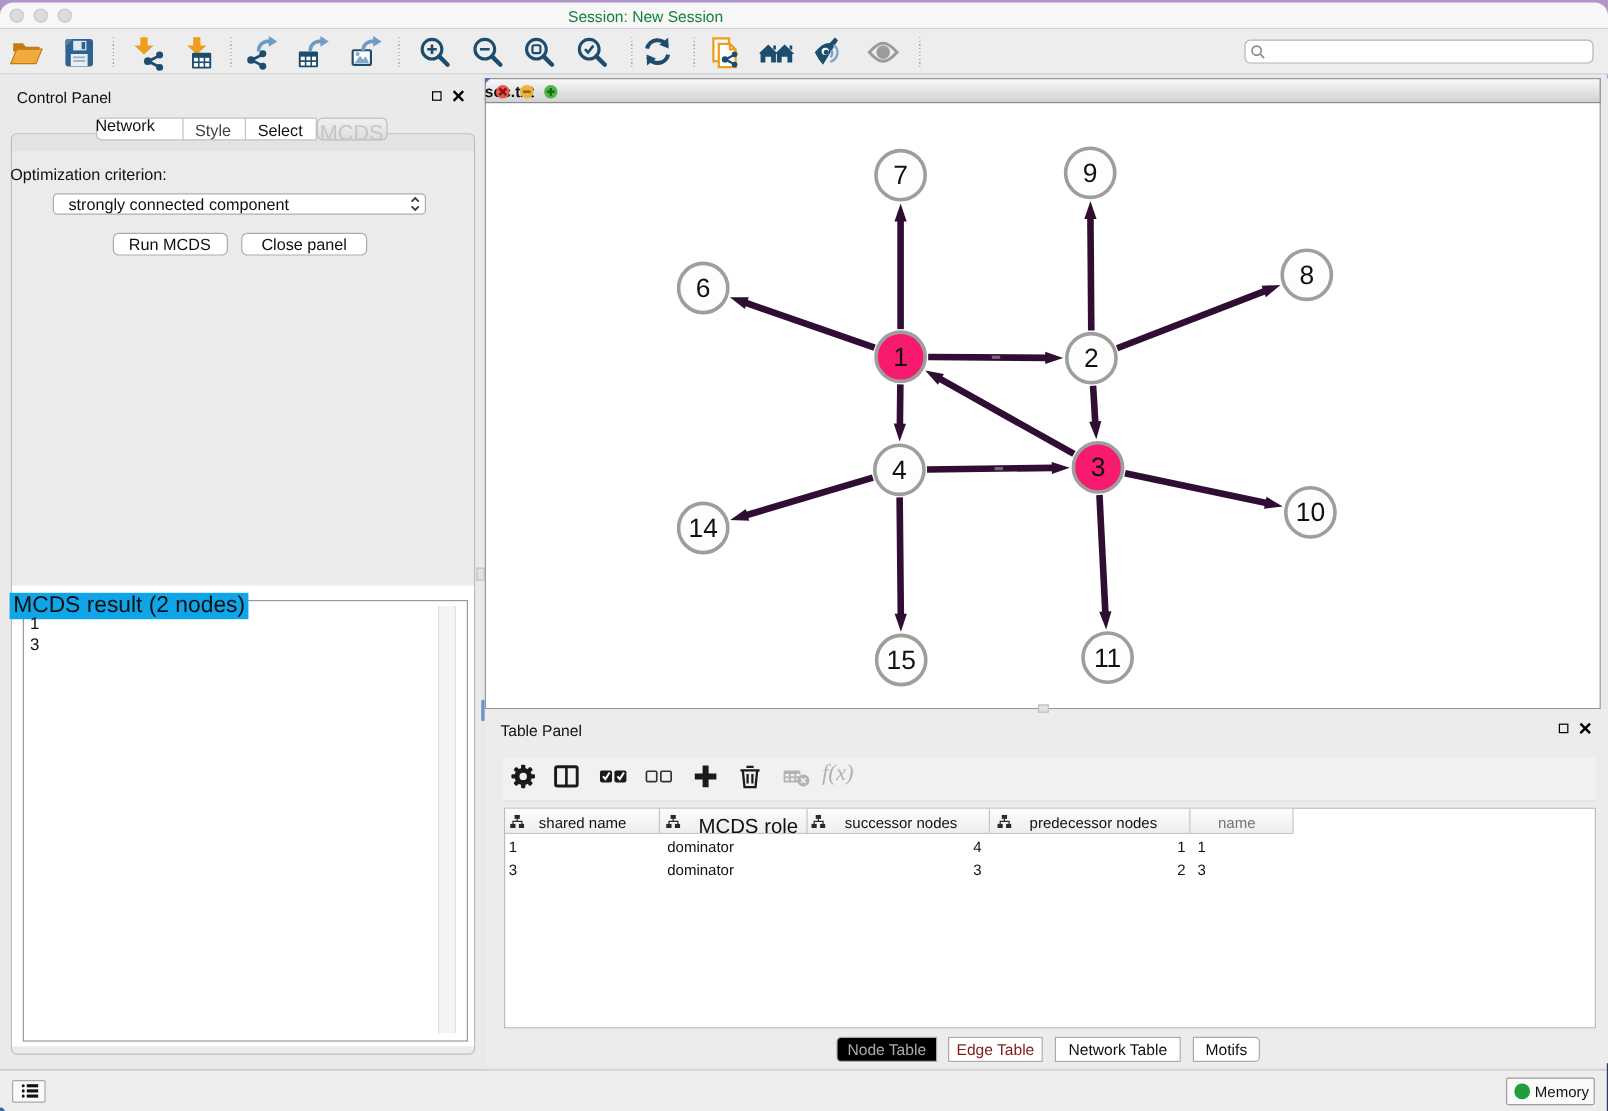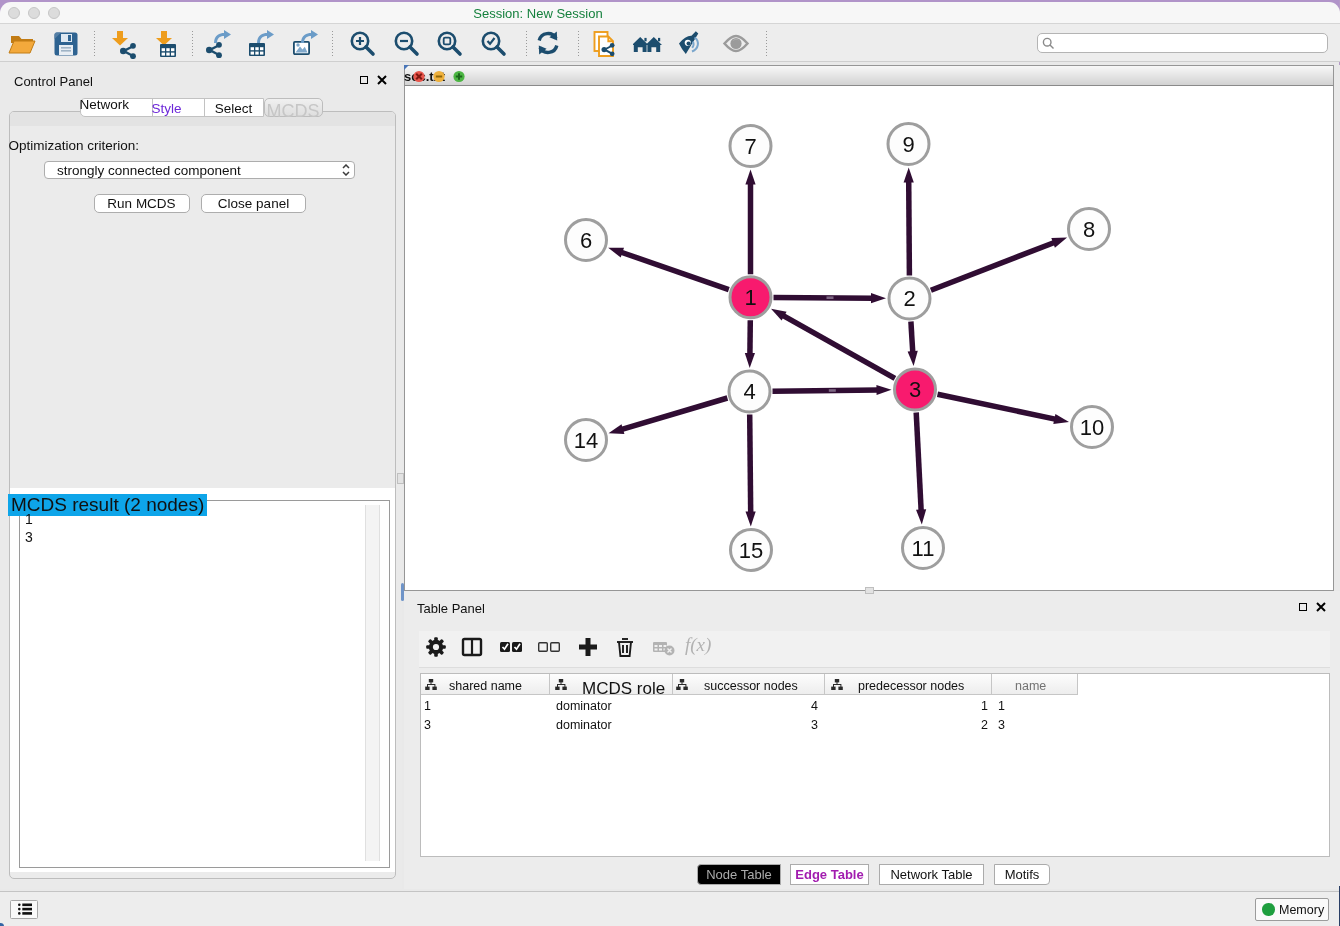--- a/index.html
+++ b/index.html
@@ -171,21 +171,21 @@
   </svg>
 
 <div class="abs" style="left:8.5px;top:111px;width:387px;height:767.5px;background:#ebebeb;border:1px solid #bdbdbd;border-radius:5px;"></div>
 <div class="abs" style="left:9.5px;top:112px;width:385px;height:14px;background:#e3e3e3;border-radius:4px 4px 0 0;"></div>
 
 <div class="abs" style="left:79.5px;top:98px;width:184px;height:19px;background:#fff;border:1px solid #c2c2c2;border-radius:5px 0 0 5px;"></div>
 <div class="abs" style="left:151.5px;top:98px;width:1px;height:19px;background:#c2c2c2;"></div>
 <div class="abs" style="left:203.5px;top:98px;width:1px;height:19px;background:#c2c2c2;"></div>
 <div class="abs" style="left:263.5px;top:98px;width:59px;height:19px;background:linear-gradient(#f0f0f0,#dedede);border:1px solid #bdbdbd;border-radius:5px;"></div>
 <div class="abs" style="left:79.5px;top:97px;width:72px;text-align:left;font-size:13.5px;color:#111;">Network</div>
-<div class="abs" style="left:151.5px;top:100.5px;width:52px;text-align:left;font-size:13.5px;color:#6d28d9;">Style</div>
+<div class="abs" style="left:151.5px;top:100.5px;width:52px;text-align:center;font-size:13.5px;color:#404040;">Style</div>
 <div class="abs" style="left:203.5px;top:100.5px;width:60px;text-align:center;font-size:13.5px;color:#111;">Select</div>
 <div class="abs" style="left:263.5px;top:100.5px;width:59px;text-align:center;font-size:18px;color:#c6c6c6;">MCDS</div>
 
 <div class="abs" style="left:8.5px;top:138px;width:387px;text-align:left;font-size:13.5px;color:#111;">Optimization criterion:</div>
 <div class="abs" style="left:44px;top:160.5px;width:311px;height:18px;background:#fff;border:1px solid #adadad;border-radius:4px;"></div>
 <div class="abs" style="left:57px;top:162.5px;font-size:13.5px;color:#111;">strongly connected component</div>
 <svg class="abs" style="left:341px;top:163.5px;" width="10" height="12" viewBox="0 0 10 12">
     <path d="M2 4 L5 1 L8 4 M2 8 L5 11 L8 8" fill="none" stroke="#3c3c3c" stroke-width="1.5"></path>
   </svg>
 <div class="abs" style="left:93.5px;top:193.5px;width:96px;height:19px;background:#fff;border:1px solid #adadad;border-radius:5px;text-align:center;font-size:13.5px;color:#111;line-height:17px;">Run MCDS</div>
@@ -384,21 +384,21 @@
 <div class="abs" style="left:740px;top:698.5px;width:78px;text-align:right;font-size:12.5px;color:#111;">4</div>
 <div class="abs" style="left:910px;top:698.5px;width:78px;text-align:right;font-size:12.5px;color:#111;">1</div>
 <div class="abs" style="left:998px;top:698.5px;font-size:12.5px;color:#111;">1</div>
 <div class="abs" style="left:424px;top:717.5px;font-size:12.5px;color:#111;">3</div>
 <div class="abs" style="left:556px;top:717.5px;font-size:12.5px;color:#111;">dominator</div>
 <div class="abs" style="left:740px;top:717.5px;width:78px;text-align:right;font-size:12.5px;color:#111;">3</div>
 <div class="abs" style="left:910px;top:717.5px;width:78px;text-align:right;font-size:12.5px;color:#111;">2</div>
 <div class="abs" style="left:998px;top:717.5px;font-size:12.5px;color:#111;">3</div>
 
 <div class="abs" style="left:697px;top:863.5px;width:84px;height:21px;background:#000000;border:1px solid #ababab;border-radius:4px 0 0 4px;text-align:center;font-size:13px;color:#ababab;line-height:19px;">Node Table</div>
-<div class="abs" style="left:790px;top:863.5px;width:79px;height:21px;background:#fff;border:1px solid #ababab;text-align:center;font-size:13px;color:#a21caf;line-height:19px;font-weight:bold;">Edge Table</div>
+<div class="abs" style="left:790px;top:863.5px;width:79px;height:21px;background:#fff;border:1px solid #ababab;text-align:center;font-size:13px;color:#7f1d1d;line-height:19px;">Edge Table</div>
 <div class="abs" style="left:879px;top:863.5px;width:105px;height:21px;background:#fff;border:1px solid #ababab;text-align:center;font-size:13px;color:#111;line-height:19px;">Network Table</div>
 <div class="abs" style="left:994px;top:863.5px;width:56px;height:21px;background:#fff;border:1px solid #ababab;border-radius:0 4px 4px 0;text-align:center;font-size:13px;color:#111;line-height:19px;">Motifs</div>
 
 <div class="abs" style="left:0;top:891px;width:1340px;height:35px;background:#ededed;border-top:1px solid #c4c4c4;"></div>
 <div class="abs" style="left:10px;top:899.5px;width:27.5px;height:19.5px;background:#fafafa;border:1px solid #a8a8a8;border-radius:1.5px;"></div>
 <svg class="abs" style="left:17.5px;top:902.5px;" width="14" height="13" viewBox="0 0 14 13">
     <g fill="#111">
       <rect x="0" y="0.5" width="2.6" height="2.6" rx="1.3"></rect>
       <rect x="4.3" y="0.5" width="9.7" height="2.6"></rect>
       <rect x="0" y="4.8" width="2.6" height="2.6" rx="1.3"></rect>

